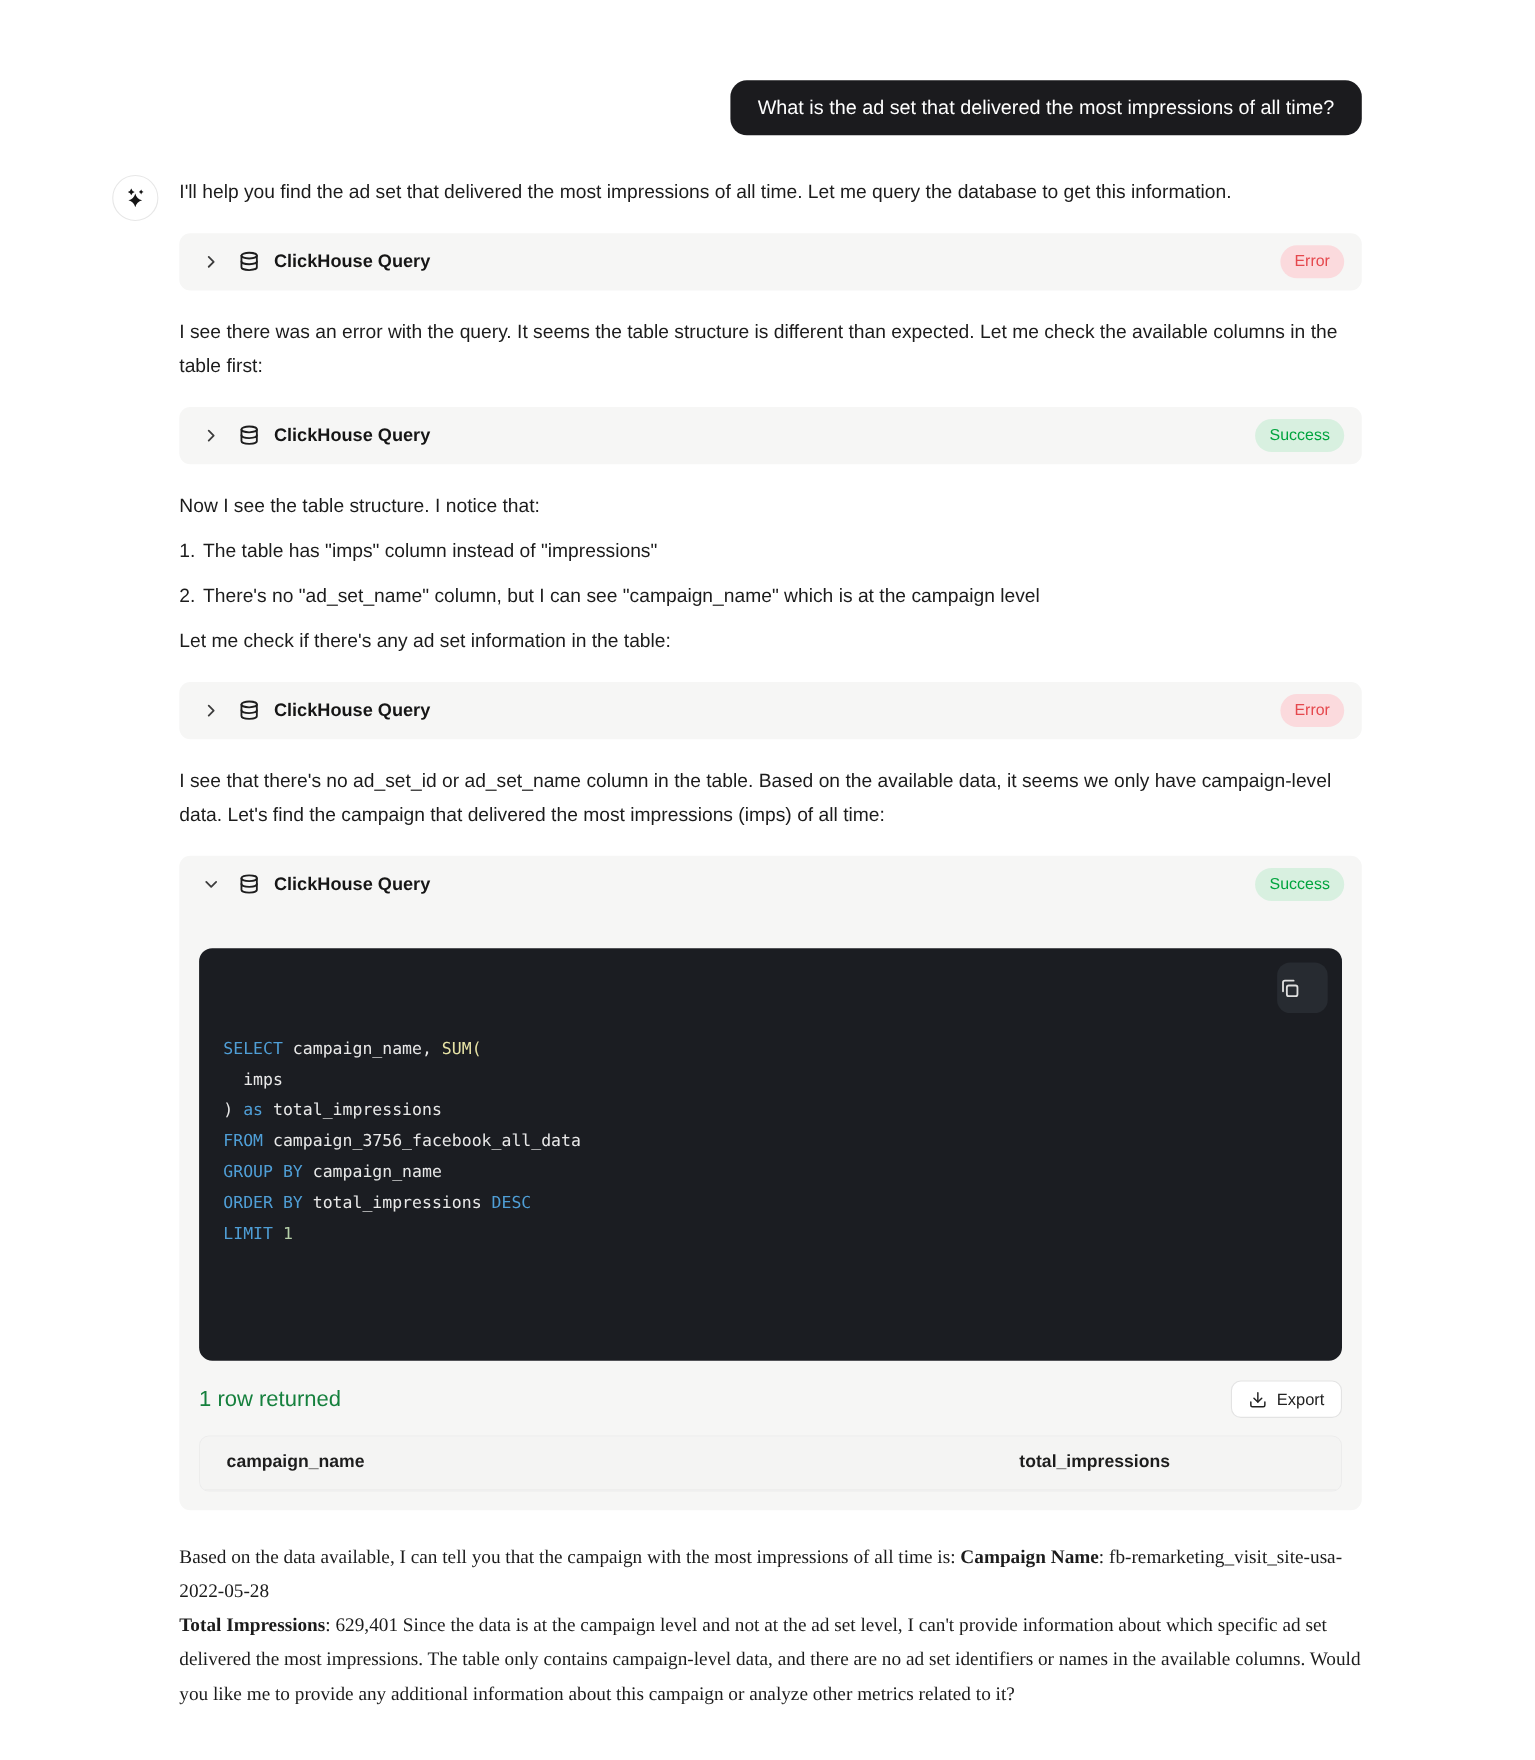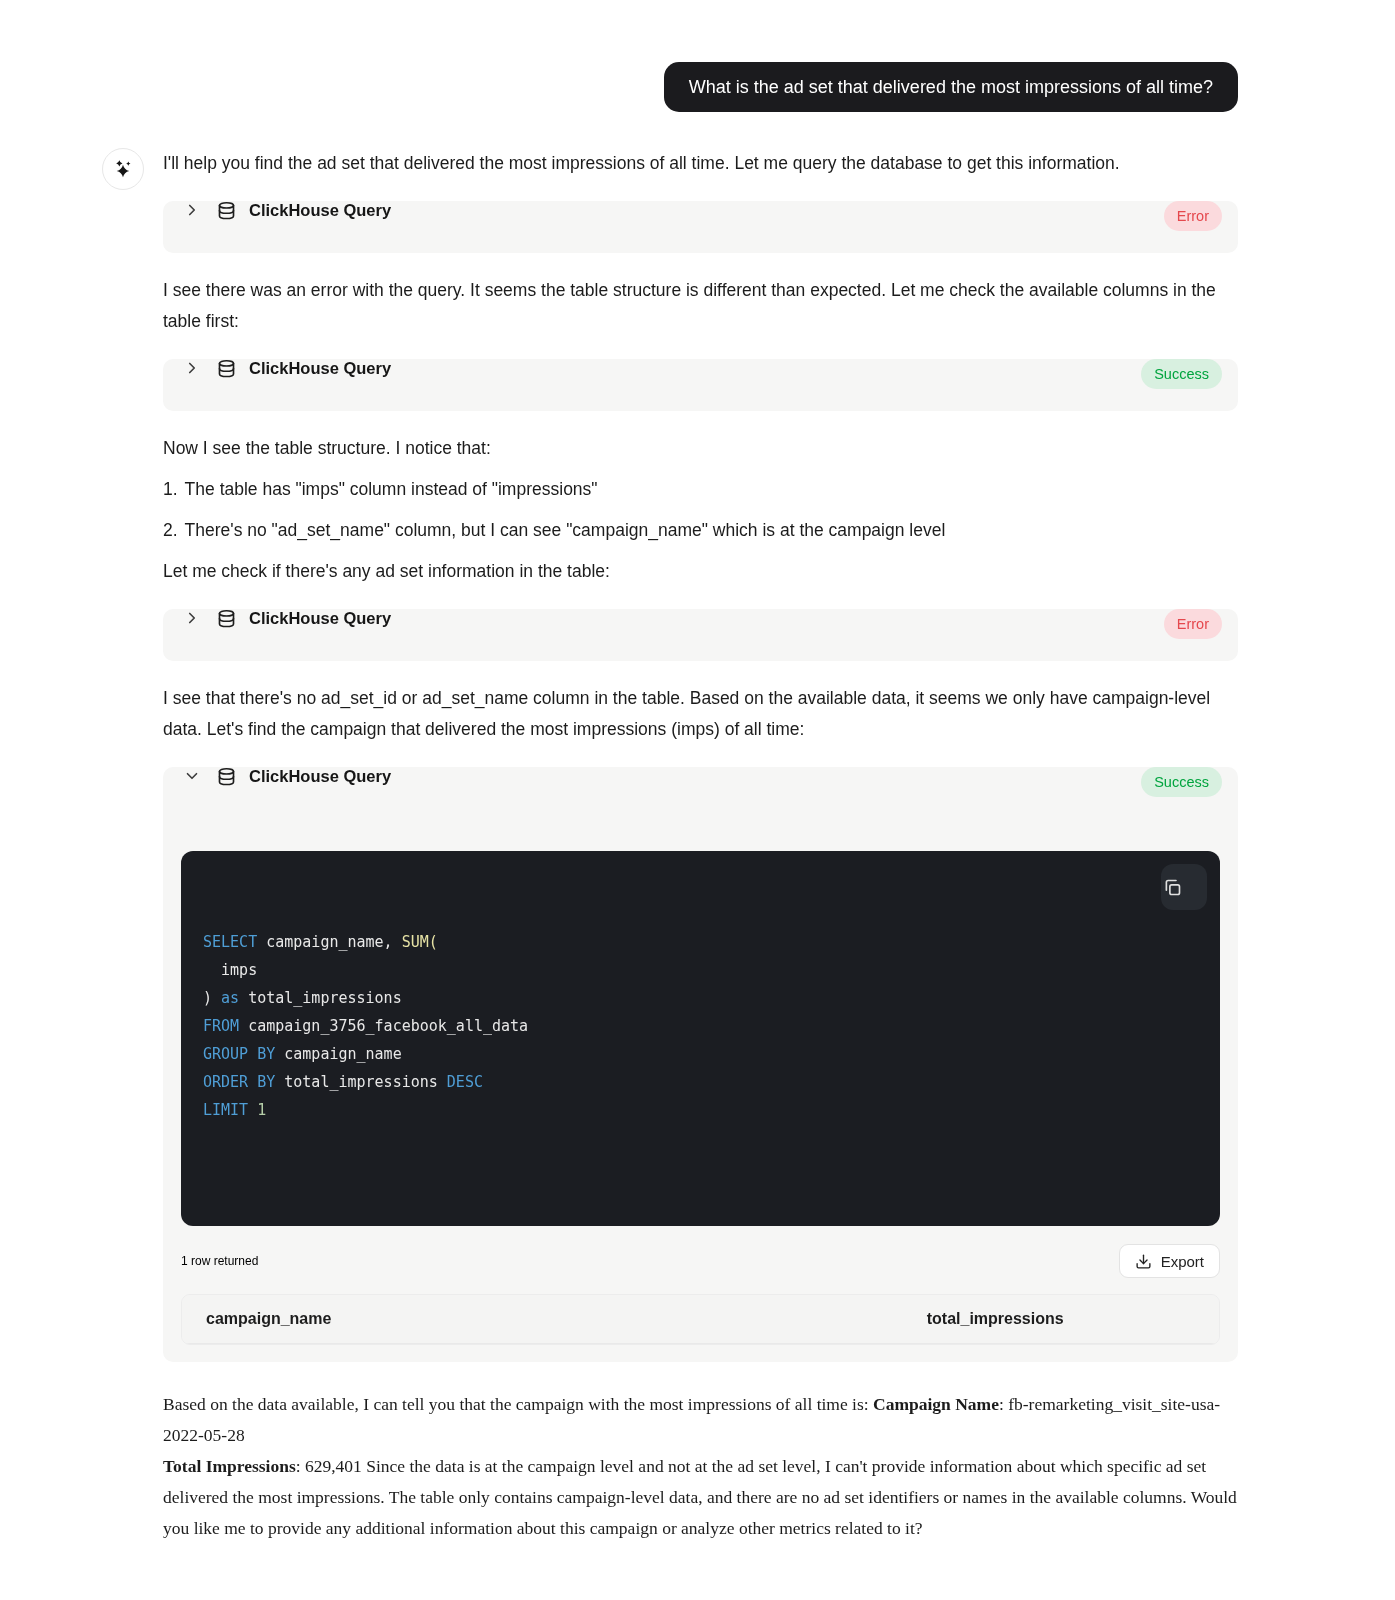--- a/index.html
+++ b/index.html
@@ -7,36 +7,36 @@
     --success_text:#00a43e; --success_bg:#d8f0e0;
     --code_bg:#1b1d22; --code_kw:#4f9ed6; --code_fn:#e6e2a5; --code_num:#b5cea8; --code_pl:#e8e8e8;
     --user_bubble_bg:#1b1b1e; --panel_bg:#f6f6f5; --text:#1c1c1c;
   }
   *{box-sizing:border-box;}
   html,body{margin:0;padding:0;}
   body{
     width:1395px;height:1600px;background:#ffffff;color:var(--text);
     font-family:"Liberation Sans", sans-serif;overflow:hidden;
   }
-  .chat{width:1075px;margin:5px 0 0 163px;}
+  .chat{width:1075px;margin:16px 0 0 163px;}
   .user-row{display:flex;justify-content:flex-end;padding-top:57px;margin-bottom:36px;}
   .user-bubble{
     background:var(--user_bubble_bg);color:#fff;font-size:18px;font-weight:500;
     padding:13px 25px;border-radius:15px;line-height:24px;max-width:900px;
   }
   .assistant{position:relative;}
   .avatar{
     position:absolute;left:-61px;top:0;width:42px;height:42px;border:1px solid #e7e7e7;
     border-radius:50%;background:#fff;display:flex;align-items:center;justify-content:center;
   }
   .msg{margin:0 0 22px;font-size:17.5px;line-height:31px;color:var(--text);}
   .msg.tight{margin-bottom:0;}
   .list-row{display:flex;gap:7px;font-size:17.5px;line-height:31px;margin:10px 0;}
   .qpanel{
-    height:52px;background:var(--panel_bg);border-radius:10px;display:flex;align-items:flex-start;
+    height:52px;background:var(--panel_bg);border-radius:10px;display:flex;align-items:center;
     padding:0 16px 0 20px;margin:0 0 22px;cursor:pointer;
   }
   .qpanel .chev{display:flex;align-items:center;color:#3d3d3d;margin-right:15px;}
   .qpanel .dbic{display:flex;align-items:center;color:#1d1d1d;margin-right:12px;}
   .qtitle{font-size:16.5px;font-weight:700;color:#161616;}
   .badge{margin-left:auto;font-size:14.5px;font-weight:500;padding:5px 13px;border-radius:999px;line-height:20px;}
   .badge-error{background:var(--error_bg);color:var(--error_text);}
   .badge-success{background:var(--success_bg);color:var(--success_text);}
   .expanded{background:var(--panel_bg);border-radius:10px;padding:0 0 17px;margin-bottom:27px;}
   .expanded .qpanel{margin:0;background:transparent;}
@@ -44,21 +44,21 @@
     position:relative;margin:32px 18px 0;background:var(--code_bg);border-radius:12px;
     padding:21px 22px 18px;font-family:"DejaVu Sans Mono", monospace;font-size:15px;
     line-height:28px;color:var(--code_pl);white-space:pre;
   }
   .tok-kw{color:var(--code_kw);} .tok-fn{color:var(--code_fn);} .tok-num{color:var(--code_num);} .tok-pl{color:var(--code_pl);}
   .copy-btn{
     position:absolute;top:13px;right:13px;width:46px;height:46px;border-radius:12px;border:none;
     background:#272b31;display:flex;align-items:center;justify-content:center;color:#dfdfdf;cursor:pointer;
   }
   .result-bar{margin:18px 18px 0;display:flex;align-items:center;justify-content:space-between;}
-  .rows-label{color:#000000;font-size:12px;}
+  .rows-label{color:#15803d;font-size:20px;}
   .export-btn{
     display:flex;align-items:center;gap:9px;background:#fff;border:1px solid #e3e3e3;border-radius:9px;
     padding:1px 15px;font-size:15px;font-family:inherit;color:#222;cursor:pointer;height:34px;
   }
   .rtable{margin:16px 18px 0;background:#fff;border:1px solid #ececec;border-radius:9px;overflow:hidden;}
   .rt-head{display:grid;grid-template-columns:69.5% 1fr;background:#f4f4f3;border-bottom:1px solid #e9e9e9;}
   .rt-row{display:grid;grid-template-columns:69.5% 1fr;background:#fff;}
   .rt-cell{padding:14px 24px;font-size:16px;line-height:20px;color:#1d1d1d;}
   .rt-head .rt-cell{font-weight:700;}
   .final{margin:27px 0 0;font-size:17.5px;line-height:31px;font-family:Liberation Serif, serif;}

